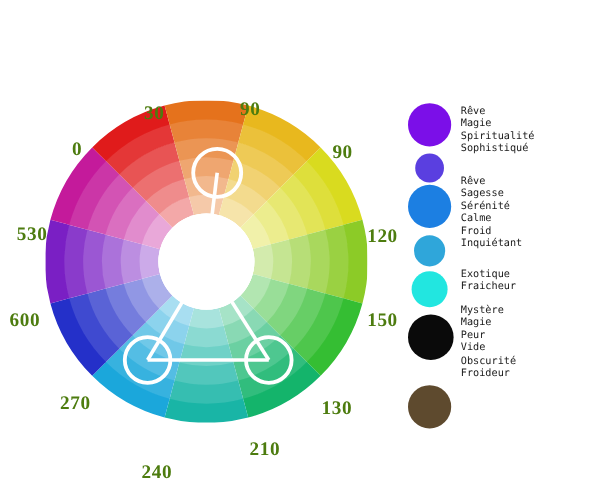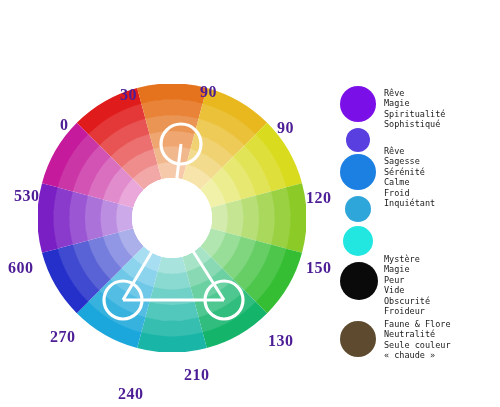--- a/index.html
+++ b/index.html
@@ -20,21 +20,21 @@
     width:268px; height:268px;
   }
   .wheel-svg{display:block;width:268px;height:268px;}
 
   
   .deg{
     position:absolute;
     font-family:"Liberation Serif", serif;
     font-weight:bold;
     font-size:16px;
-    color:#4c1d95;
+    color:#4d7c0f;
     letter-spacing:0.5px;
     white-space:nowrap;
     line-height:1;
   }
 
   
   .legend{
     position:absolute;
     left:340px; top:84px;
     width:160px; height:300px;
@@ -155,21 +155,21 @@
   </div>
 
   <div id="degree-labels">
       <div class="deg" style="left: 60px; top: 117px;">0</div>
       <div class="deg" style="left: 120px; top: 87px;">30</div>
       <div class="deg" style="left: 200px; top: 84px;">90</div>
       <div class="deg" style="left: 277px; top: 120px;">90</div>
       <div class="deg" style="left: 306px; top: 190px;">120</div>
       <div class="deg" style="left: 306px; top: 260px;">150</div>
       <div class="deg" style="left: 268px; top: 333px;">130</div>
-      <div class="deg" style="left: 184px; top: 367px;">210</div>
+      <div class="deg" style="left: 208px; top: 367px;">210</div>
       <div class="deg" style="left: 118px; top: 386px;">240</div>
       <div class="deg" style="left: 50px; top: 329px;">270</div>
       <div class="deg" style="left: 8px; top: 260px;">600</div>
       <div class="deg" style="left: 14px; top: 188px;">530</div>
     </div>
 
   <div class="legend" id="legend">
       <div class="legend-row" style="left: 0px; top: 2px;">
         <div class="swatch" style="width: 36px; height: 36px; background: rgb(123, 15, 232);"></div>
       </div>
@@ -188,31 +188,29 @@
 Sérénité
 Calme
 Froid
 Inquiétant</div>
       <div class="legend-row" style="left: 5px; top: 112px;">
         <div class="swatch" style="width: 26px; height: 26px; background: rgb(47, 166, 218);"></div>
       </div>
       <div class="legend-row" style="left: 3px; top: 142px;">
         <div class="swatch" style="width: 30px; height: 30px; background: rgb(34, 230, 224);"></div>
       </div>
+      <div class="legend-row legend-text" style="left: 44px; top: 140px; display: block;">Exotique
+Fraicheur</div>
       <div class="legend-row" style="left: 0px; top: 178px;">
         <div class="swatch" style="width: 38px; height: 38px; background: rgb(10, 10, 10);"></div>
       </div>
       <div class="legend-row legend-text" style="left: 44px; top: 170px; display: block;">Mystère
 Magie
 Peur
 Vide
 Obscurité
 Froideur</div>
       <div class="legend-row" style="left: 0px; top: 237px;">
         <div class="swatch" style="width: 36px; height: 36px; background: rgb(94, 74, 46);"></div>
       </div>
-      <div class="legend-row legend-text" style="left: 44px; top: 235px; display: block;">Faune &amp; Flore
-Neutralité
-Seule couleur
-« chaude »</div>
     </div>
 
 </div>
 
 </body></html>

